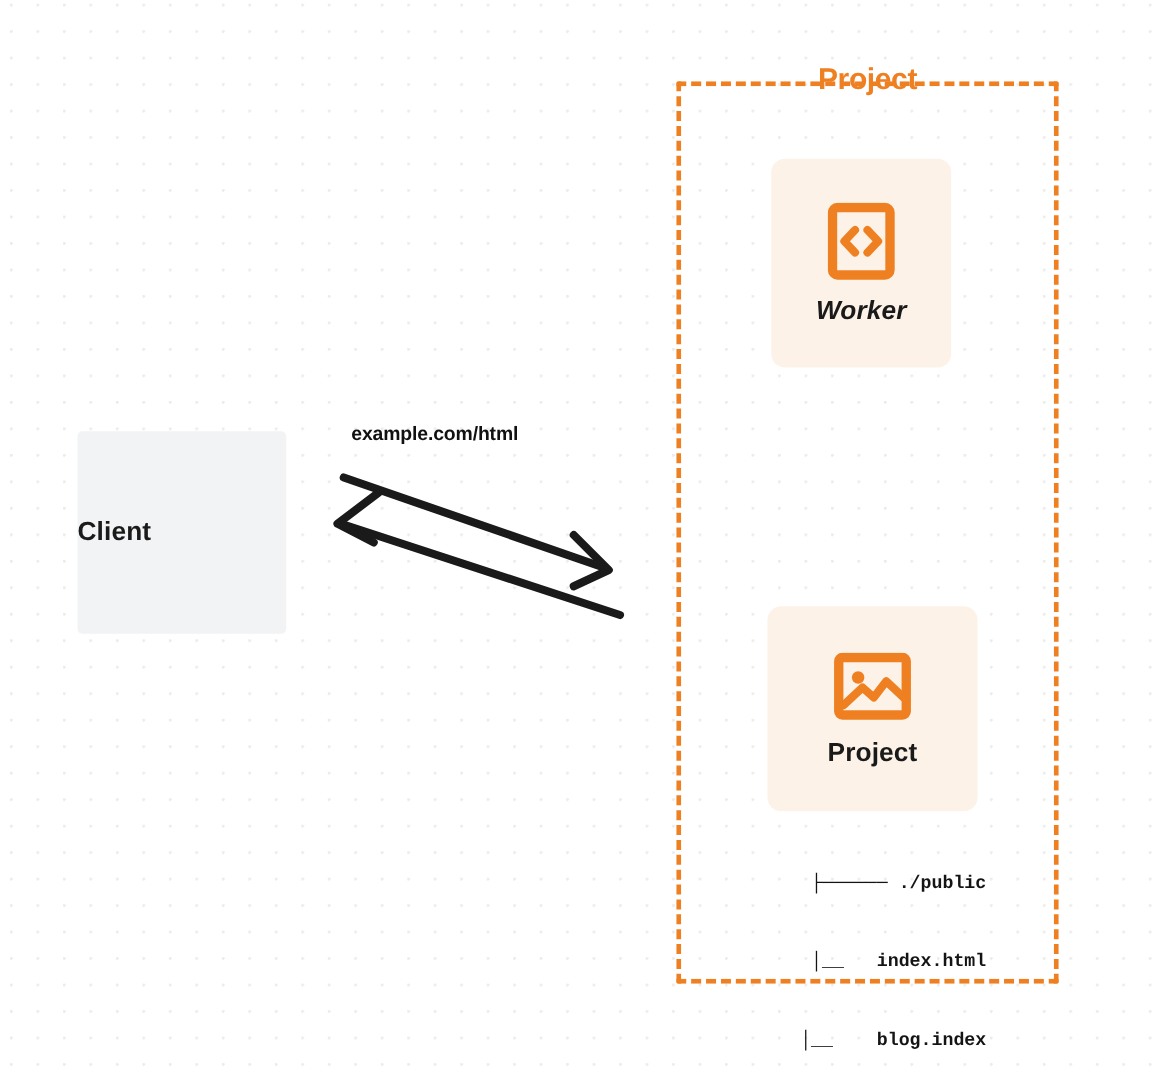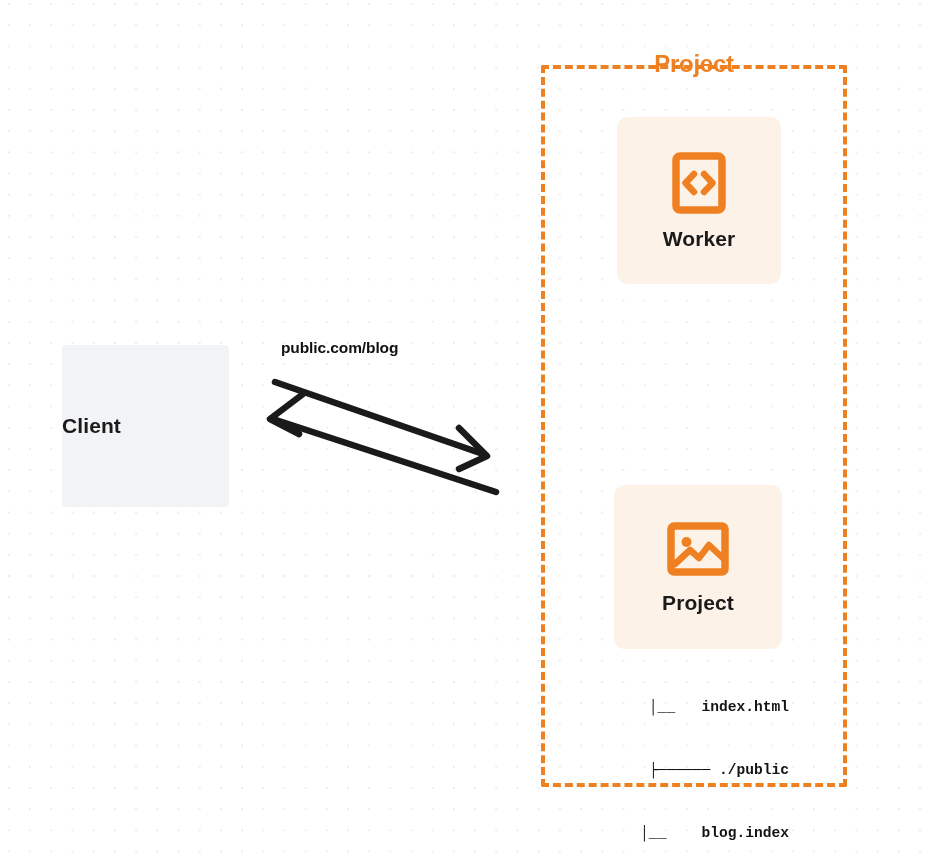--- a/index.html
+++ b/index.html
@@ -68,21 +68,21 @@
   }
 
   
   .card{
     position:absolute;
     background:#fdf2e7;
     border-radius:11px;
     display:flex;flex-direction:column;
     align-items:center;justify-content:center;
   }
-  #worker-card{ left:72px;top:48px;width:164px;height:167px; }
+  #worker-card{ left:72px;top:58px;width:144px;height:167px;font-style:italic; }
   #assets-card{ left:69px;top:416px;width:168px;height:164px; }
 
   .card-icon{ display:block; }
   #worker-card .card-icon{ margin-bottom:14px; }
   #assets-card .card-icon{ margin-bottom:16px; }
 
   .card-label{
     font-size:21px;font-weight:bold;color:#1a1a1a;
     letter-spacing:.1px;line-height:1;
   }
@@ -105,21 +105,21 @@
 </style>
 </head>
 <body>
 
 <div id="canvas">
 
   <div id="client-box">
     <span class="node-label">Client</span>
   </div>
 
-  <div id="request-label">public.com/blog</div>
+  <div id="request-label">example.com/html</div>
 
   <svg id="arrow-layer" width="938" height="860" viewBox="0 0 938 860" fill="none" xmlns="http://www.w3.org/2000/svg">
 
     <g>
       <line x1="275" y1="382" x2="483" y2="454" stroke="#1a1a1a" stroke-width="6.5" stroke-linecap="round"></line>
       <polyline points="459,428 487,456 459,469" stroke="#1a1a1a" stroke-width="6.5" stroke-linecap="round" stroke-linejoin="round" fill="none"></polyline>
     </g>
 
     <g>
       <line x1="496" y1="492" x2="276" y2="420" stroke="#1a1a1a" stroke-width="6.5" stroke-linecap="round"></line>
@@ -143,20 +143,20 @@
     <div id="assets-card" class="card">
       <svg class="card-icon" width="62" height="54" viewBox="0 0 62 54" fill="none" xmlns="http://www.w3.org/2000/svg">
         <rect x="4" y="4" width="54" height="46" rx="3" stroke="#ef8022" stroke-width="7.5"></rect>
         <circle cx="19.5" cy="20" r="5" fill="#ef8022"></circle>
         <polyline points="8,42 23,28 32,36 42,23 58,38" stroke="#ef8022" stroke-width="6.5" stroke-linecap="round" stroke-linejoin="round" fill="none"></polyline>
       </svg>
       <span class="card-label">Project</span>
     </div>
 
     <div id="file-tree">
+      <span class="tree-row">├────── ./public</span>
       <span class="tree-row">   │__   index.html</span>
-      <span class="tree-row">├────── ./public</span>
       <span class="tree-row">   │__    blog.index</span>
       
     </div>
 
   </div>
 </div>
 
 </body></html>

